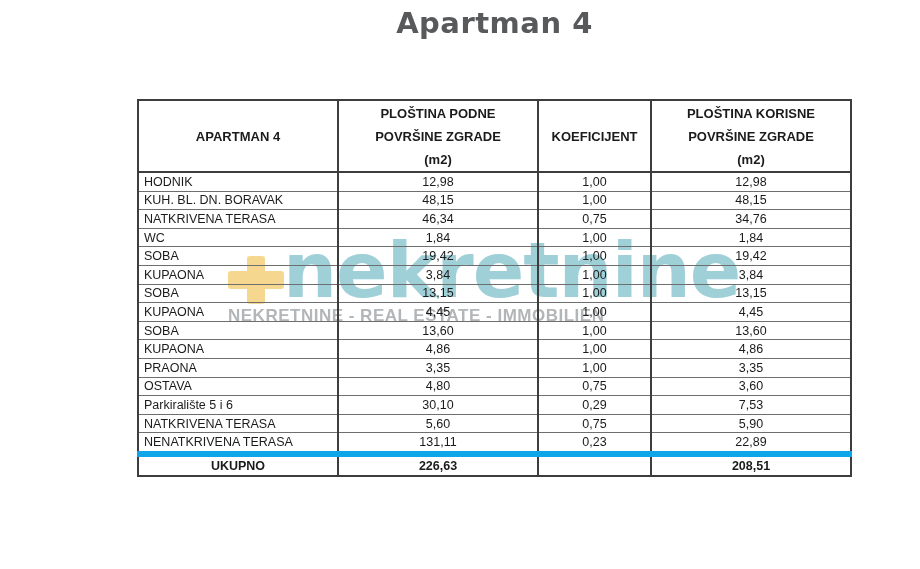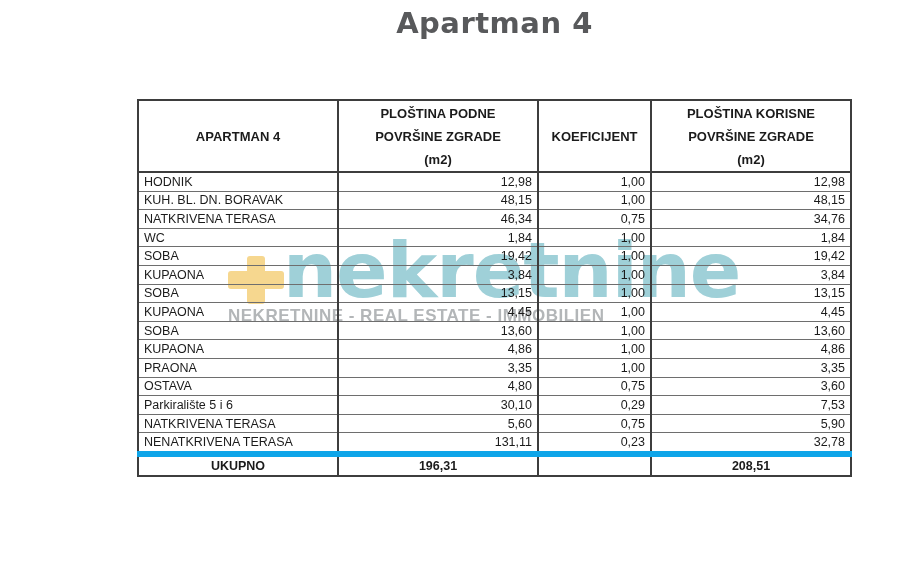--- a/index.html
+++ b/index.html
@@ -54,21 +54,21 @@
     overflow: hidden; white-space: nowrap;
   }
   table.apt thead th {
     height: 70px; vertical-align: middle; 
     font-weight: bold; font-size: 13px;
     border-bottom: 2px solid #3d3d3d;
   }
   .hdr-line { line-height: 23px; }
   table.apt tbody td { height: 17.6px; font-size: 12.5px; vertical-align: middle; }
   td.name { text-align: left; }
-  td.num  { text-align: right; margin-left: 28px; }
+  td.num  { text-align: center; margin-left: 28px; }
   tr.total td {
     height: 22px; font-weight: bold; font-size: 13.5px; text-align: center;
     border-top: 6px solid #0ea5e9;
   }
 </style>
 </head>
 <body>
 
 <div class="page">
 
@@ -189,25 +189,25 @@
         <tr>
           <td class="name">NATKRIVENA TERASA</td>
           <td class="num">5,60</td>
           <td class="num">0,75</td>
           <td class="num">5,90</td>
         </tr>
         <tr>
           <td class="name">NENATKRIVENA TERASA</td>
           <td class="num">131,11</td>
           <td class="num">0,23</td>
-          <td class="num">32,78</td>
+          <td class="num">22,89</td>
         </tr>
         <tr class="total">
           <td>UKUPNO</td>
-          <td>196,31</td>
+          <td>226,63</td>
           <td></td>
           <td>208,51</td>
         </tr>
       </tbody>
     </table>
   </div>
 
 </div>
 
 </body></html>

